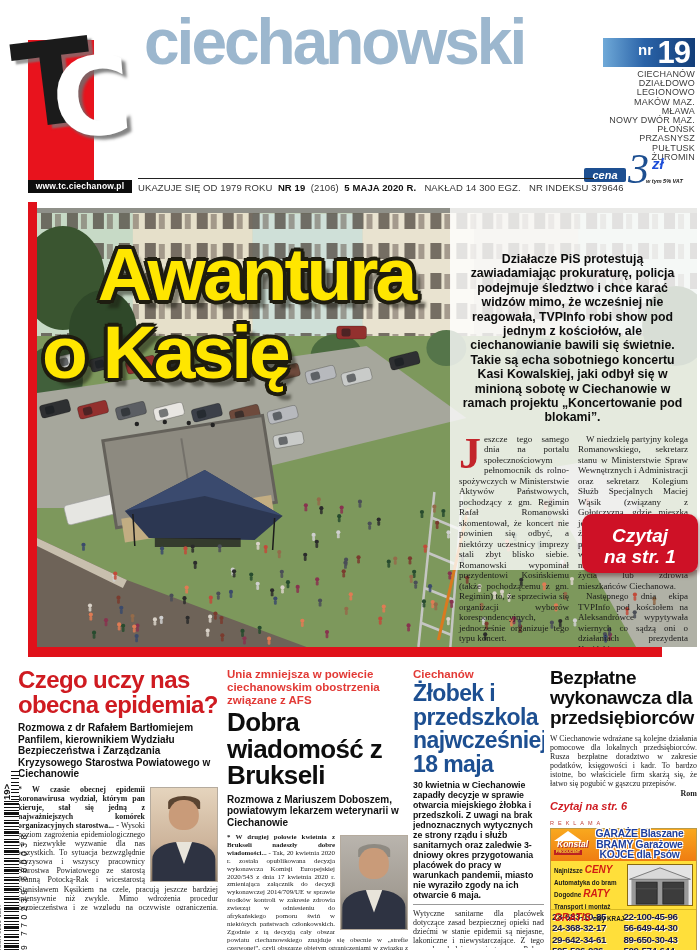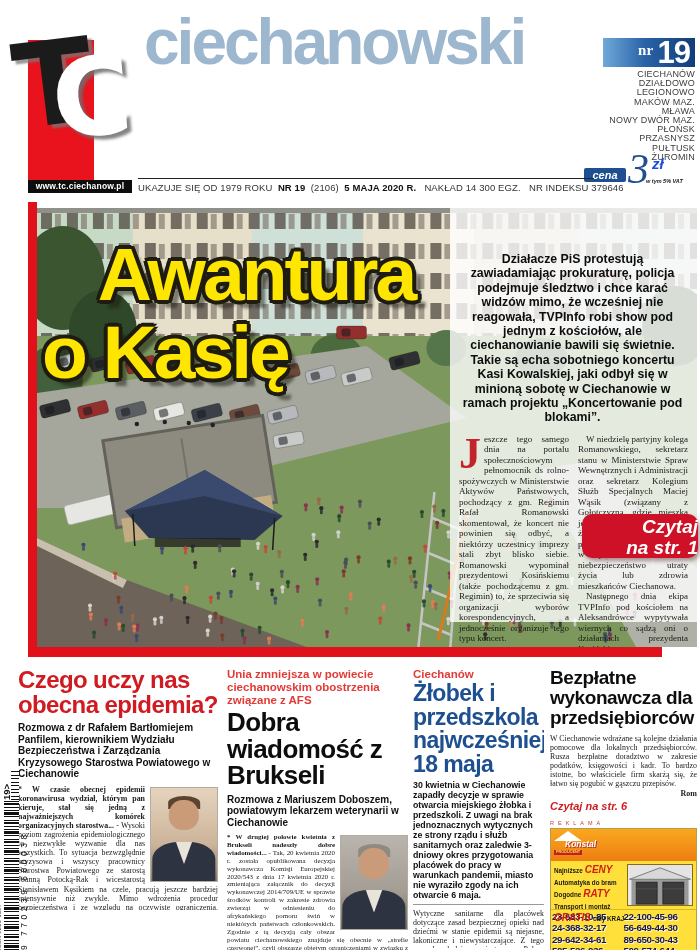--- a/index.html
+++ b/index.html
@@ -13,21 +13,21 @@
 
   
   .logo-box{position:absolute;left:28px;top:40px;width:66px;height:146px;background:#e8131d;overflow:visible;}
   .logo-t{position:absolute;left:-14px;top:-14px;font:900 116px/1 "DejaVu Sans",sans-serif;color:#1b1b1b;transform:rotate(-7deg);text-shadow:4px 4px 2px rgba(120,120,120,.75);}
   .logo-c{position:absolute;left:24px;top:4px;font:900 108px/1 "DejaVu Sans",sans-serif;color:#fff;transform:rotate(-5deg);text-shadow:4px 4px 3px rgba(110,110,110,.85);}
   .logo-url{position:absolute;left:28px;top:180px;width:104px;height:13px;background:#0d0d0d;color:#fff;font:bold 8.5px/13px "Liberation Sans",sans-serif;text-align:center;letter-spacing:.2px;}
   .masthead{position:absolute;left:128px;top:26px;width:520px;}
   .title1{font-weight:800;font-size:84px;line-height:80px;color:#1d4f91;letter-spacing:-5px;position:relative;z-index:2;}
   .title2{font-weight:800;font-size:64px;line-height:60px;color:#9cb7ce;letter-spacing:-3px;margin-top:-14px;padding-left:16px;position:relative;z-index:1;}
   .issue-badge{position:absolute;left:603px;top:38px;width:92px;height:29px;background:linear-gradient(90deg,#6fa9d8 0%,#2a63a8 45%,#123d78 100%);color:#fff;text-align:right;padding-right:5px;}
-  .issue-badge .nr{font-weight:700;font-size:15px;vertical-align:8px;font-family:Liberation Serif, serif;}
+  .issue-badge .nr{font-weight:700;font-size:15px;vertical-align:8px;}
   .issue-badge .num{font-weight:800;font-size:31px;line-height:29px;letter-spacing:-1px;}
   .towns{position:absolute;right:5px;top:70px;text-align:right;font-size:9px;line-height:9.2px;color:#3c3c3c;letter-spacing:.2px;}
   .price{position:absolute;left:584px;top:156px;width:104px;height:40px;}
   .price-label{position:absolute;left:0;top:12px;width:42px;height:14px;background:#1d4f91;color:#fff;font:italic 800 11px/14px "Liberation Sans",sans-serif;text-align:center;border-radius:2px;}
   .price-amount{position:absolute;left:44px;top:-8px;font:italic 400 42px/42px "Liberation Serif",serif;color:#1d4f91;}
   .price-cur{position:absolute;left:68px;top:0px;font:italic 800 15px/15px "Liberation Sans",sans-serif;color:#1d4ed8;}
   .price-vat{position:absolute;left:62px;top:22px;font:italic 700 5.5px/7px "Liberation Sans",sans-serif;color:#222;white-space:nowrap;}
   .dateline{position:absolute;left:138px;top:178px;width:456px;border-top:1.5px solid #222;padding-top:3px;font-size:9.5px;color:#333;white-space:nowrap;letter-spacing:.1px;}
   .dateline b{color:#111;}
 
@@ -35,28 +35,28 @@
   .red-strip-left{position:absolute;left:28px;top:202px;width:9px;height:455px;background:#e0111a;}
   .photo-wrap{position:absolute;left:37px;top:208px;width:660px;height:439px;overflow:hidden;background:#7d985c;}
   .photo-wrap svg{display:block;width:100%;height:100%;}
   .red-bar-bottom{position:absolute;left:28px;top:647px;width:634px;height:10px;background:#e0111a;}
 
   .hl{position:absolute;left:42px;width:428px;font-weight:900;font-size:75px;line-height:76px;color:#ffe600;letter-spacing:-3px;
       text-shadow:4px 0 0 #1e1c10,-4px 0 0 #1e1c10,0 4px 0 #1e1c10,0 -4px 0 #1e1c10,3px 3px 0 #1e1c10,-3px 3px 0 #1e1c10,3px -3px 0 #1e1c10,-3px -3px 0 #1e1c10,8px 8px 3px rgba(25,25,15,.5);}
   .hl1{top:236px;text-align:center;}
   .hl2{top:314px;text-align:left;padding-right:4px;}
 
-  .overlay-panel{position:absolute;left:450px;top:208px;width:247px;height:414px;background:rgba(255,255,255,.8);}
+  .overlay-panel{position:absolute;left:450px;top:208px;width:247px;height:362px;background:rgba(255,255,255,.8);}
   .lead{padding:44px 10px 0 8px;font-weight:700;font-size:12.3px;line-height:14.4px;text-align:center;color:#0d0d0d;}
   .story-body{margin:9px 9px 0 9px;column-count:2;column-gap:9px;font-size:9px;line-height:10.5px;text-align:justify;color:#1a1a1a;}
   .story-body p{margin:0;}
   .story-body p + p{text-indent:8px;}
   .dropcap{float:left;font-family:"Liberation Serif",serif;font-weight:700;font-size:44px;line-height:36px;color:#c3242a;padding:2px 3px 0 0;}
-  .read-badge{position:absolute;left:582px;top:514px;width:116px;height:44px;background:#ce1126;border-radius:10px;color:#fff;
-      font:italic 800 19px/21px "Liberation Sans",sans-serif;text-align:right;padding-top:2px;box-shadow:2px 3px 4px rgba(60,0,0,.4);}
+  .read-badge{position:absolute;left:582px;top:514px;width:116px;height:59px;background:#ce1126;border-radius:10px;color:#fff;
+      font:italic 800 19px/21px "Liberation Sans",sans-serif;text-align:center;padding-top:11px;box-shadow:2px 3px 4px rgba(60,0,0,.4);}
 
   
   .col{position:absolute;top:668px;overflow:hidden;}
   .col1{left:18px;width:200px;height:242px;}
   .col2{left:227px;width:181px;height:282px;}
   .col3{left:413px;width:131px;height:280px;}
   .col4{left:550px;width:147px;}
   .kicker{font-weight:700;font-size:11.5px;line-height:13px;color:#e23a36;}
   .art-title-red{font-weight:800;font-size:24px;line-height:24.5px;color:#cf1b21;letter-spacing:-.6px;}
   .art-title-black{font-weight:800;font-size:26px;line-height:26.5px;color:#0d0d0d;letter-spacing:-.6px;margin:2px 0 3px;}
@@ -78,21 +78,21 @@
   .float-photo.gray .hair{background:#8e8a82;}
   .float-photo .suit{position:absolute;bottom:-2px;left:50%;transform:translateX(-50%);width:96%;height:44%;background:#2e3342;border-radius:42% 42% 0 0;}
   .float-photo .suit::before{content:"";position:absolute;left:50%;top:0;transform:translateX(-50%);width:26%;height:55%;background:#e8e4da;clip-path:polygon(0 0,100% 0,50% 100%);}
 
   
   .reklama{font-size:5.5px;letter-spacing:4px;color:#c04038;margin-top:7px;}
   .ad-box{margin-top:2px;border:1px solid #b89b4a;width:147px;}
   .ad-head{height:32px;background:linear-gradient(180deg,#f9a81e 0%,#ef7d12 100%);display:flex;align-items:center;padding:1px 2px;}
   .ad-logo{width:32px;height:28px;position:relative;flex:0 0 auto;}
   .ad-logo .roof{position:absolute;left:1px;top:0;width:0;height:0;border-left:14px solid transparent;border-right:14px solid transparent;border-bottom:10px solid #fff;}
-  .ad-logo .brand{position:absolute;left:12px;top:9px;font:italic 800 8.5px/9px "Liberation Sans",sans-serif;color:#fff;text-shadow:1px 1px 0 #a33;}
+  .ad-logo .brand{position:absolute;left:4px;top:9px;font:italic 800 8.5px/9px "Liberation Sans",sans-serif;color:#fff;text-shadow:1px 1px 0 #a33;}
   .ad-logo .brand-sub{position:absolute;left:1px;top:19px;font:700 3.8px/5px "Liberation Sans",sans-serif;color:#ffe23d;background:#b22;padding:0 2px;}
   .ad-products{flex:1;text-align:center;}
   .ad-products div{font-weight:800;font-size:10.3px;line-height:10.3px;color:#1d3e9e;text-shadow:1px 1px 0 #fff,-1px -1px 0 #fff,1px -1px 0 #fff,-1px 1px 0 #fff;letter-spacing:-.2px;}
   .ad-mid{position:relative;height:48px;background:#ffdf3a;padding:2px 2px 0 3px;}
   .ad-feats{width:72px;}
   .ad-feat{line-height:9px;white-space:nowrap;}
   .feat-plain{font-weight:700;font-size:6.3px;color:#1a1a1a;margin-right:2px;}
   .feat-hot{font:italic 900 10px/9px "Liberation Sans",sans-serif;color:#d21c14;margin-right:2px;}
   .ad-garage{position:absolute;right:3px;top:3px;width:66px;height:42px;border:1px solid #8a6a10;background:#e9e9e9;}
   .ad-phones{background:#ffdf3a;display:grid;grid-template-columns:1fr 1fr;padding:1px 1px 2px;border-top:1px solid #d8b820;}
@@ -692,20 +692,25 @@
     <span class="read-more">Czytaj na str. 6</span>
 
     <div class="reklama">REKLAMA</div>
     <div class="ad-box">
       <div class="ad-head">
         <div class="ad-logo">
           <i class="roof"></i>
           <span class="brand">Konstal</span>
           <span class="brand-sub">PRODUCENT</span>
         </div>
+        <div class="ad-products">
+          <div>GARAŻE Blaszane</div>
+          <div>BRAMY Garażowe</div>
+          <div>KOJCE dla Psów</div>
+        </div>
       </div>
       <div class="ad-mid">
         <div class="ad-feats">
             <div class="ad-feat"><span class="feat-plain">Najniższe</span><span class="feat-hot">CENY</span></div>
             <div class="ad-feat"><span class="feat-plain">Automatyka do bram</span></div>
             <div class="ad-feat"><span class="feat-plain">Dogodne</span><span class="feat-hot">RATY</span></div>
             <div class="ad-feat"><span class="feat-plain">Transport i montaż</span></div>
             <div class="ad-feat"><span class="feat-hot">GRATIS</span><span class="feat-plain">cały KRAJ</span></div>
           </div>
         <div class="ad-garage">

